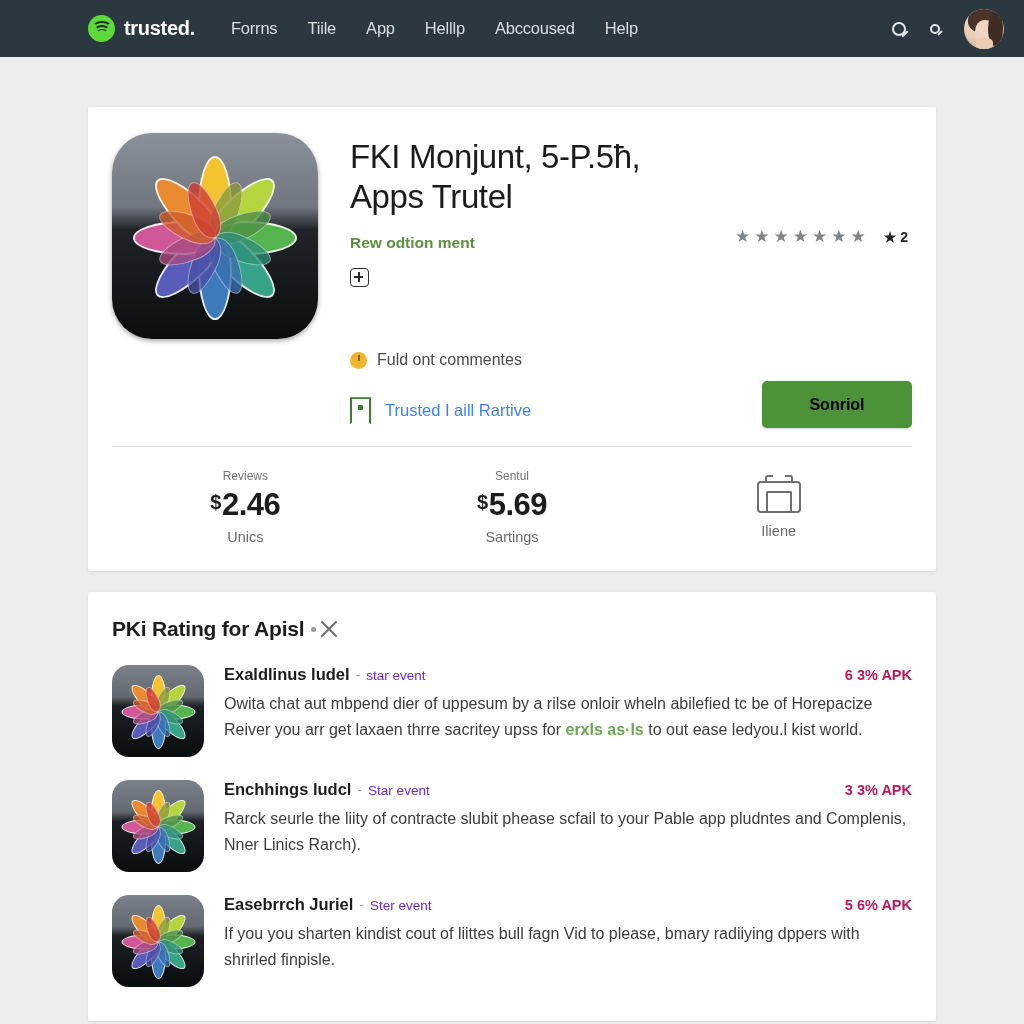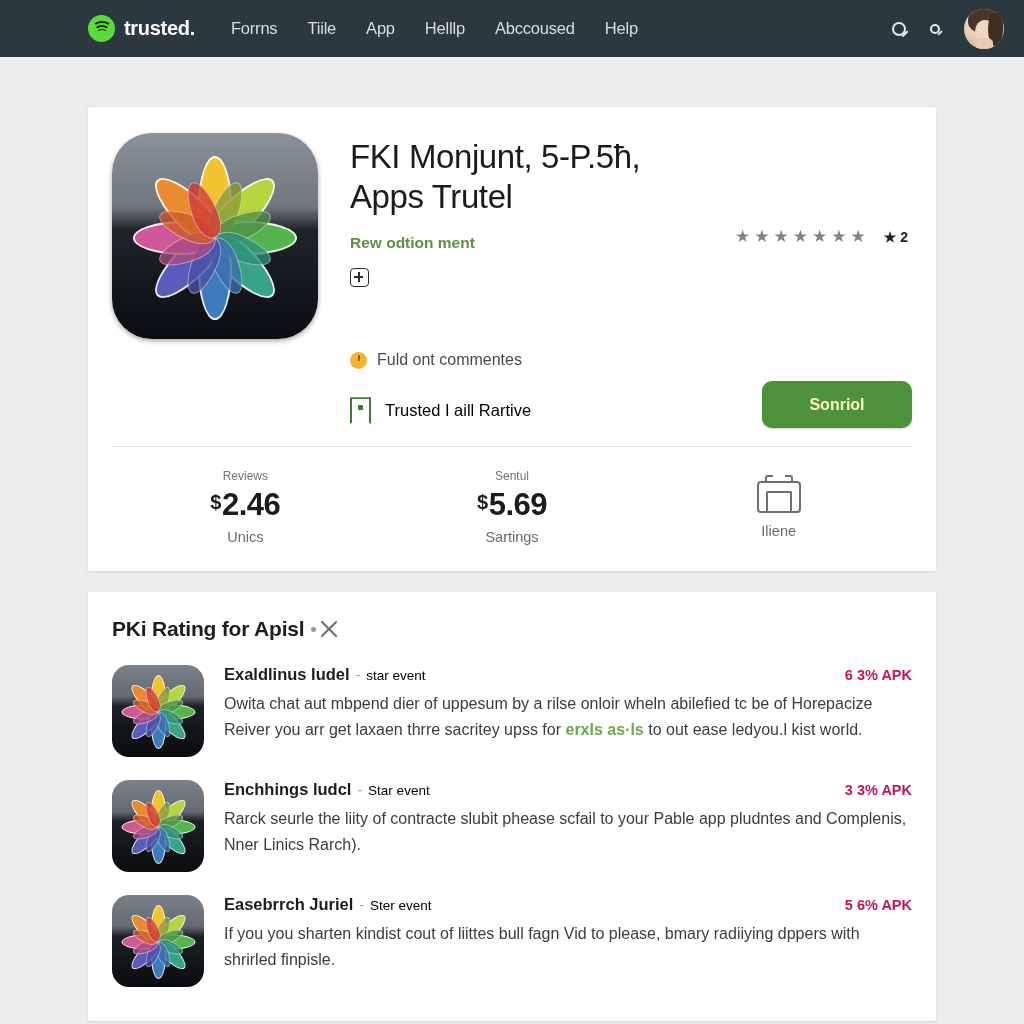--- a/index.html
+++ b/index.html
@@ -173,27 +173,27 @@
   }
   .bookmark::before {
     content: ""; position: absolute; inset: 0;
     border: 2.2px solid #3f7a33;
     clip-path: polygon(0 0, 100% 0, 100% 100%, 50% 66%, 0 100%);
   }
   .bookmark::after {
     content: ""; position: absolute; left: 8px; top: 8px;
     width: 5px; height: 5px; background: #3f7a33; border-radius: 1px;
   }
-  .trust-text { color: #000000; font-size: 16.5px; }
+  .trust-text { color: #3b82f6; font-size: 16.5px; }
 
   .install-btn {
     position: absolute; right: 0; top: 248px;
     width: 150px; height: 47px;
-    background: #4d9139; border-radius: 10px;
-    color: #fef9c3; font-size: 16px; font-weight: bold;
+    background: #4d9139; border-radius: 5px;
+    color: #000000; font-size: 16px; font-weight: bold;
     display: flex; align-items: center; justify-content: center;
     border: none; cursor: pointer;
     box-shadow: 0 1px 2px rgba(0,0,0,.2);
   }
 
   .divider { height: 1px; background: #e2e2e2; margin-top: 22px; }
 
   .stats { display: flex; padding: 22px 0 26px 0; }
   .stat { flex: 1 1 0; text-align: center; }
   .stat-label { color: #737373; font-size: 12px; }
@@ -245,21 +245,21 @@
     background: linear-gradient(#7b8188 0%, #646a71 34%, #1c2024 45%, #0a0c0f 100%);
     position: relative; overflow: hidden;
   }
   .thumb .petal { left: -7.5px; top: -36px; width: 15px; height: 37px; border-width: 1.2px; }
   .thumb .petal.inner { left: -6px; top: -26px; width: 12px; height: 27px; border-width: .8px; }
 
   .review-body { flex: 1 1 auto; min-width: 0; }
   .review-head { display: flex; align-items: baseline; }
   .reviewer { font-size: 16.5px; font-weight: bold; color: #1c1c1c; }
   .review-sep { color: #9b9b9b; font-size: 14px; margin: 0 6px; }
-  .review-event { color: #000000; font-size: 13.5px; }
+  .review-event { color: #6d28d9; font-size: 13.5px; }
   .review-score {
     margin-left: auto; color: #be185d; font-size: 14.5px; font-weight: bold;
     white-space: nowrap; padding-left: 14px;
   }
   .review-text {
     color: #3c3c3c; font-size: 16px; line-height: 1.62; margin-top: 7px;
   }
   .hl { color: #6aa84f; font-weight: bold; }
 </style>
 </head>

